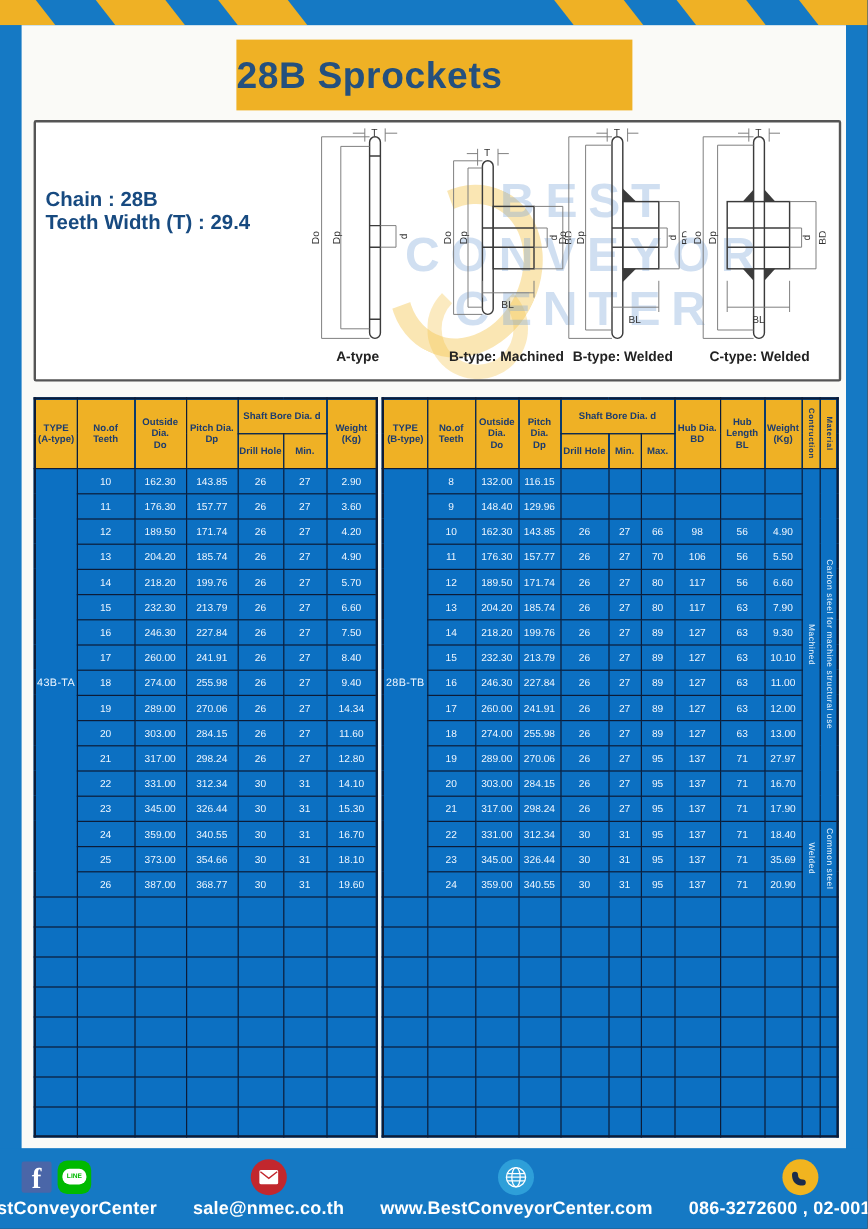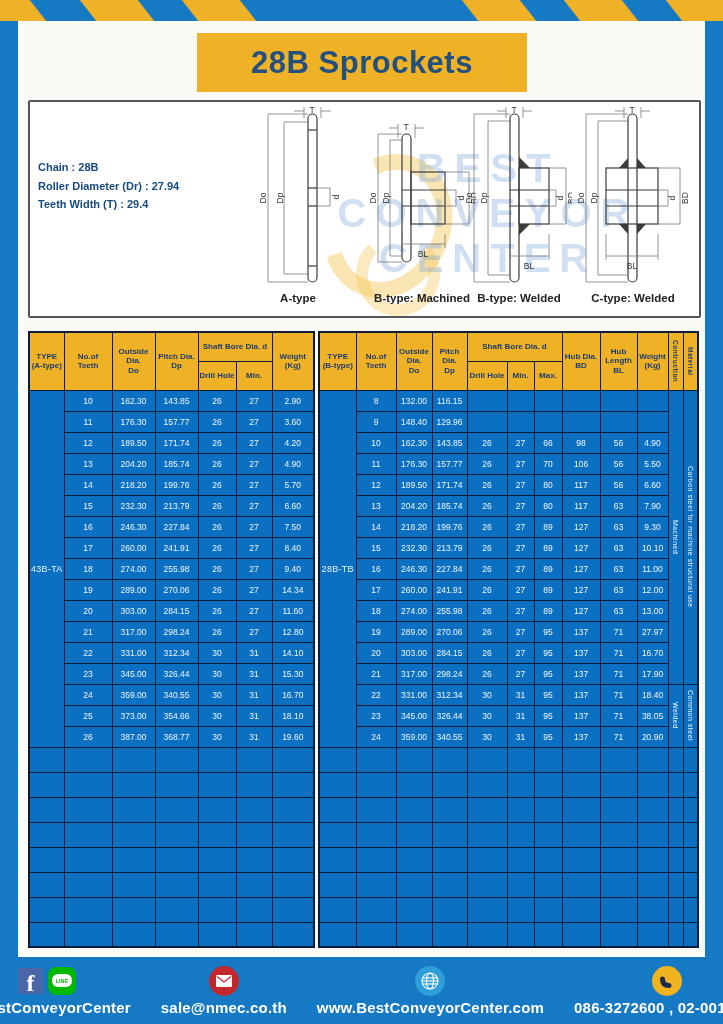--- a/index.html
+++ b/index.html
@@ -5,27 +5,27 @@
   html,body{margin:0;padding:0;background:#333;}
   .page{position:relative;width:723px;height:1024px;background:#1579c4;overflow:hidden;
         font-family:"Liberation Sans",sans-serif;}
   
   .top-band{position:absolute;left:0;top:0;right:0;height:21px;overflow:hidden;}
   .stripe{position:absolute;top:0;width:58px;height:21px;background:#efb125;transform:skewX(38deg);}
   
   .sheet{position:absolute;left:18px;right:18px;top:21px;bottom:67px;background:#fafaf7;}
   
   .banner{position:absolute;left:197px;top:33px;width:330px;height:59px;background:#efb125;
-          display:flex;align-items:center;justify-content:center;}
+          display:flex;align-items:center;justify-content:flex-start;}
   .banner h1{margin:0;font-size:31px;font-weight:bold;color:#24507e;letter-spacing:.5px;}
   
   .diagram-panel{position:absolute;left:28px;top:100px;width:669px;height:214px;background:#fff;
                  border:2px solid #555;border-radius:2px;}
   .specs{position:absolute;left:38px;top:158px;z-index:2;}
-  .specs div{font-size:11px;font-weight:bold;color:#174a80;line-height:18.5px;}
+  .specs div{font-size:17px;font-weight:bold;color:#174a80;line-height:18.5px;}
   .watermark{position:absolute;left:318px;top:146px;width:340px;z-index:1;text-align:center;
              color:rgba(116,162,214,.34);font-weight:bold;pointer-events:none;}
   .watermark div{font-size:40px;line-height:45px;letter-spacing:9px;}
   .wm-swirl{position:absolute;left:326px;top:152px;width:92px;height:116px;z-index:0;
             border:16px solid rgba(243,196,74,.42);border-left-color:transparent;border-radius:50%;
             transform:rotate(25deg);}
   .wm-swirl2{position:absolute;left:356px;top:232px;width:60px;height:60px;z-index:0;
             border:12px solid rgba(243,196,74,.35);border-top-color:transparent;border-radius:50%;}
   .diag{position:absolute;z-index:2;}
   .diag-caption{position:absolute;z-index:2;font-size:11.5px;font-weight:600;color:#222;text-align:center;}
@@ -92,21 +92,20 @@
   <div class="wm-swirl"></div>
   <div class="wm-swirl2"></div>
   <div class="watermark">
     <div>BEST</div>
     <div>CONVEYOR</div>
     <div>CENTER</div>
   </div>
 
   <div class="specs">
     <div>Chain : 28B</div>
-    <div>Roller Diameter (Dr) : 27.94</div>
     <div>Teeth Width (T) : 29.4</div>
   </div>
 
   <svg class="diag" style="left:252px;top:106px" width="92" height="184">
     <rect class="part" x="56" y="8" width="9" height="168" rx="4.5"></rect>
     <line class="part" x1="56" y1="24" x2="65" y2="24"></line>
     <line class="part" x1="56" y1="160" x2="65" y2="160"></line>
     <line class="part" x1="56" y1="82" x2="65" y2="82"></line>
     <line class="part" x1="56" y1="100" x2="65" y2="100"></line>
     <line class="dim" x1="52" y1="12" x2="52" y2="1"></line>
@@ -695,21 +694,21 @@
         </tr>
         <tr class="dr">
           <td>23</td>
           <td>345.00</td>
           <td>326.44</td>
           <td>30</td>
           <td>31</td>
           <td>95</td>
           <td>137</td>
           <td>71</td>
-          <td>38.05</td>
+          <td>35.69</td>
         </tr>
         <tr class="dr">
           <td>24</td>
           <td>359.00</td>
           <td>340.55</td>
           <td>30</td>
           <td>31</td>
           <td>95</td>
           <td>137</td>
           <td>71</td>

